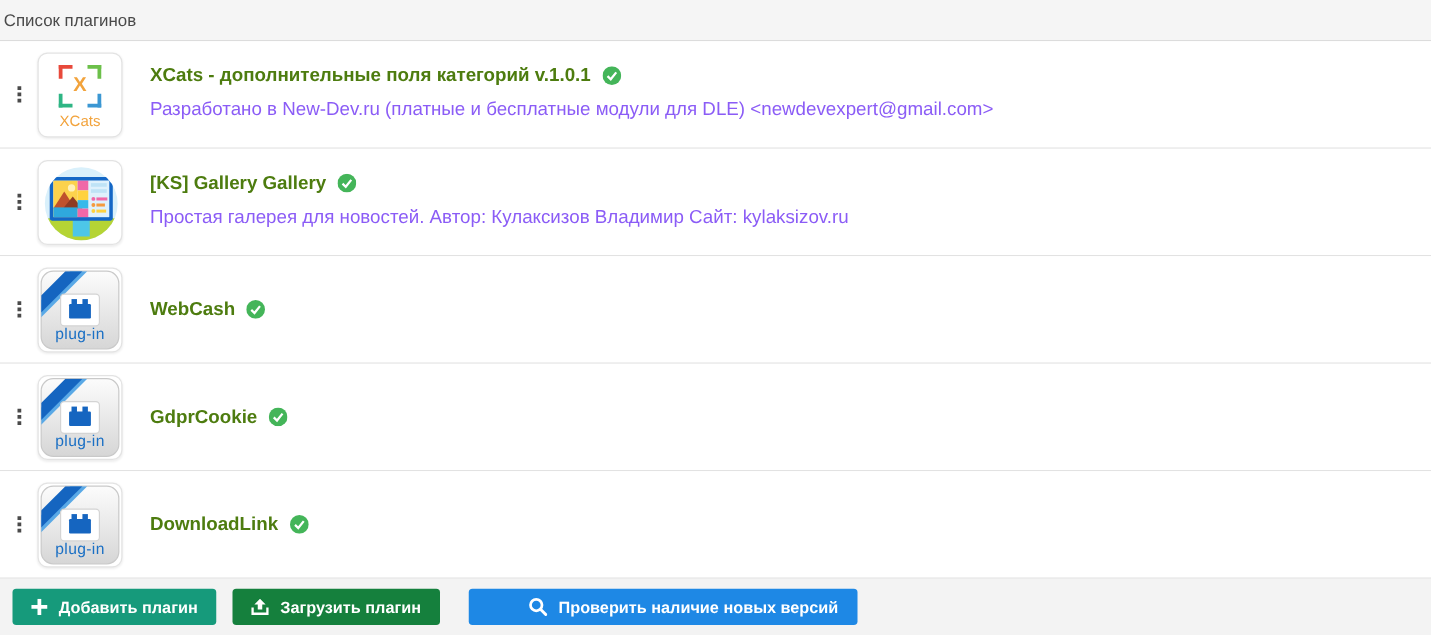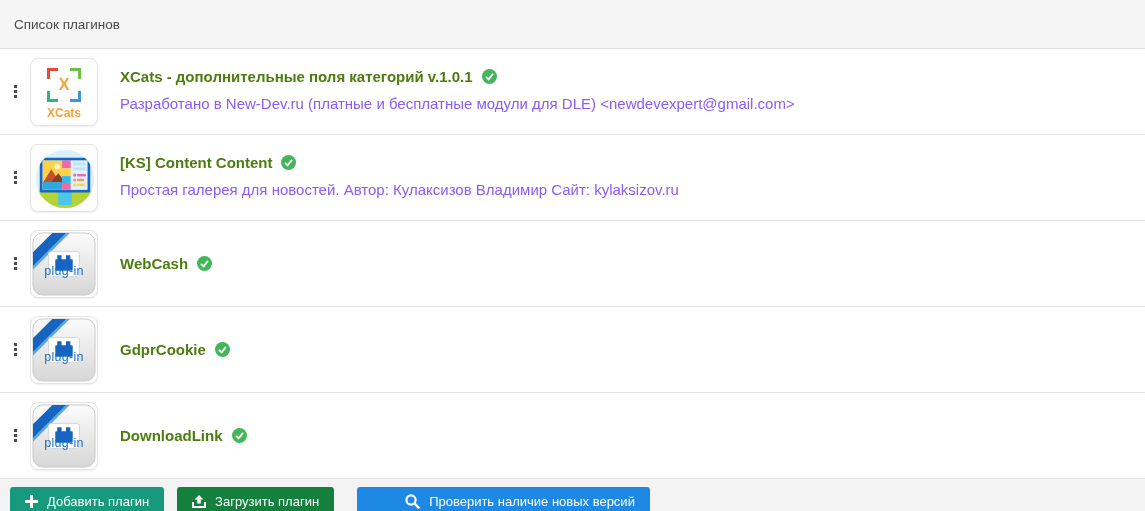--- a/index.html
+++ b/index.html
@@ -5,26 +5,26 @@
   * { box-sizing: border-box; margin: 0; padding: 0; }
   html,body { width: 1145px; height: 511px; }
   body {
     font-family: "Liberation Sans", sans-serif;
     background: #ffffff;
     color: #333;
     overflow: hidden;
   }
   
   .panel-header {
-    height: 49px;
+    height: 33px;
     background: #f5f5f5;
     border-bottom: 1px solid #dcdcdc;
     display: flex;
     align-items: center;
-    padding-left: 14px;
+    padding-left: 3px;
     font-size: 13.5px;
     color: #4a4a4a;
   }
   
   .plugin-row {
     display: flex;
     align-items: center;
     background: #fff;
     border-bottom: 1px solid #e2e2e2;
     min-height: 86px;
@@ -74,26 +74,26 @@
   .corner.tr { top: 0; right: 0; border-top: 3px solid #6cc04a; border-right: 3px solid #6cc04a; }
   .corner.bl { bottom: 0; left: 0; border-bottom: 3px solid #2eb584; border-left: 3px solid #2eb584; }
   .corner.br { bottom: 0; right: 0; border-bottom: 3px solid #3b97d3; border-right: 3px solid #3b97d3; }
   .xcats-x {
     position: absolute; inset: 0;
     display: flex; align-items: center; justify-content: center;
     color: #f2a33c; font-weight: bold; font-size: 16px;
   }
   .xcats-label {
     position: absolute; bottom: 5px; width: 100%;
-    text-align: center; color: #f2a33c; font-weight: bold; font-size: 12px;
+    text-align: center; color: #f2a33c; font-weight: normal; font-size: 12px;
   }
   
   .plugin-logo-svg { position: absolute; top: 0; left: 0; }
   .plugin-label {
-    position: absolute; bottom: 19px; width: 100%;
+    position: absolute; bottom: 7px; width: 100%;
     text-align: center; color: #1a6fc4; font-size: 12.5px;
     letter-spacing: .3px;
   }
   
   .gallery-logo-svg { position: absolute; top: 1px; left: 1px; }
   
   .panel-footer {
     height: 45px;
     background: #f3f3f3;
     display: flex;
@@ -106,20 +106,21 @@
     border-radius: 3px;
     color: #fff;
     font-family: "Liberation Sans", sans-serif;
     font-size: 13px;
     display: inline-flex;
     align-items: center;
     gap: 9px;
     padding: 0 15px;
     cursor: pointer;
     white-space: nowrap;
+    font-weight: bold;
   }
   .btn-add { background: #169a7b; }
   .btn-upload { background: #15803d; margin-left: 13px; }
   .btn-check { background: #1e88e5; margin-left: 23px; padding-left: 48px; }
   .btn .bicon { display: inline-flex; }
 </style>
 </head>
 <body>
 
 <div class="panel-header">
@@ -193,21 +194,21 @@
             <rect x="46.5" y="28.8" width="9" height="2.5" fill="#f068a8"></rect>
           <circle cx="44" cy="35" r="1.6" fill="#f59a3d"></circle>
             <rect x="46.5" y="33.8" width="7" height="2.5" fill="#f59a3d"></rect>
           <circle cx="44" cy="40" r="1.6" fill="#ffd23f"></circle>
             <rect x="46.5" y="38.8" width="8" height="2.5" fill="#ffd23f"></rect>
         </g>
       </svg>
     </div>
     <div class="row-text">
       <div class="row-title">
-        <span>[KS] Content Content</span>
+        <span>[KS] Gallery Gallery</span>
         <span class="badge">
           <svg width="15" height="15" viewBox="0 0 15 15">
               <circle cx="7.5" cy="7.5" r="7.5" fill="#44b559"></circle>
               <polyline points="4,7.9 6.6,10.4 11,4.9" fill="none" stroke="#fff" stroke-width="1.8"></polyline>
             </svg>
         </span>
       </div>
       <div class="row-desc">Простая галерея для новостей. Автор: Кулаксизов Владимир Сайт: kylaksizov.ru</div>
     </div>
   </div>

